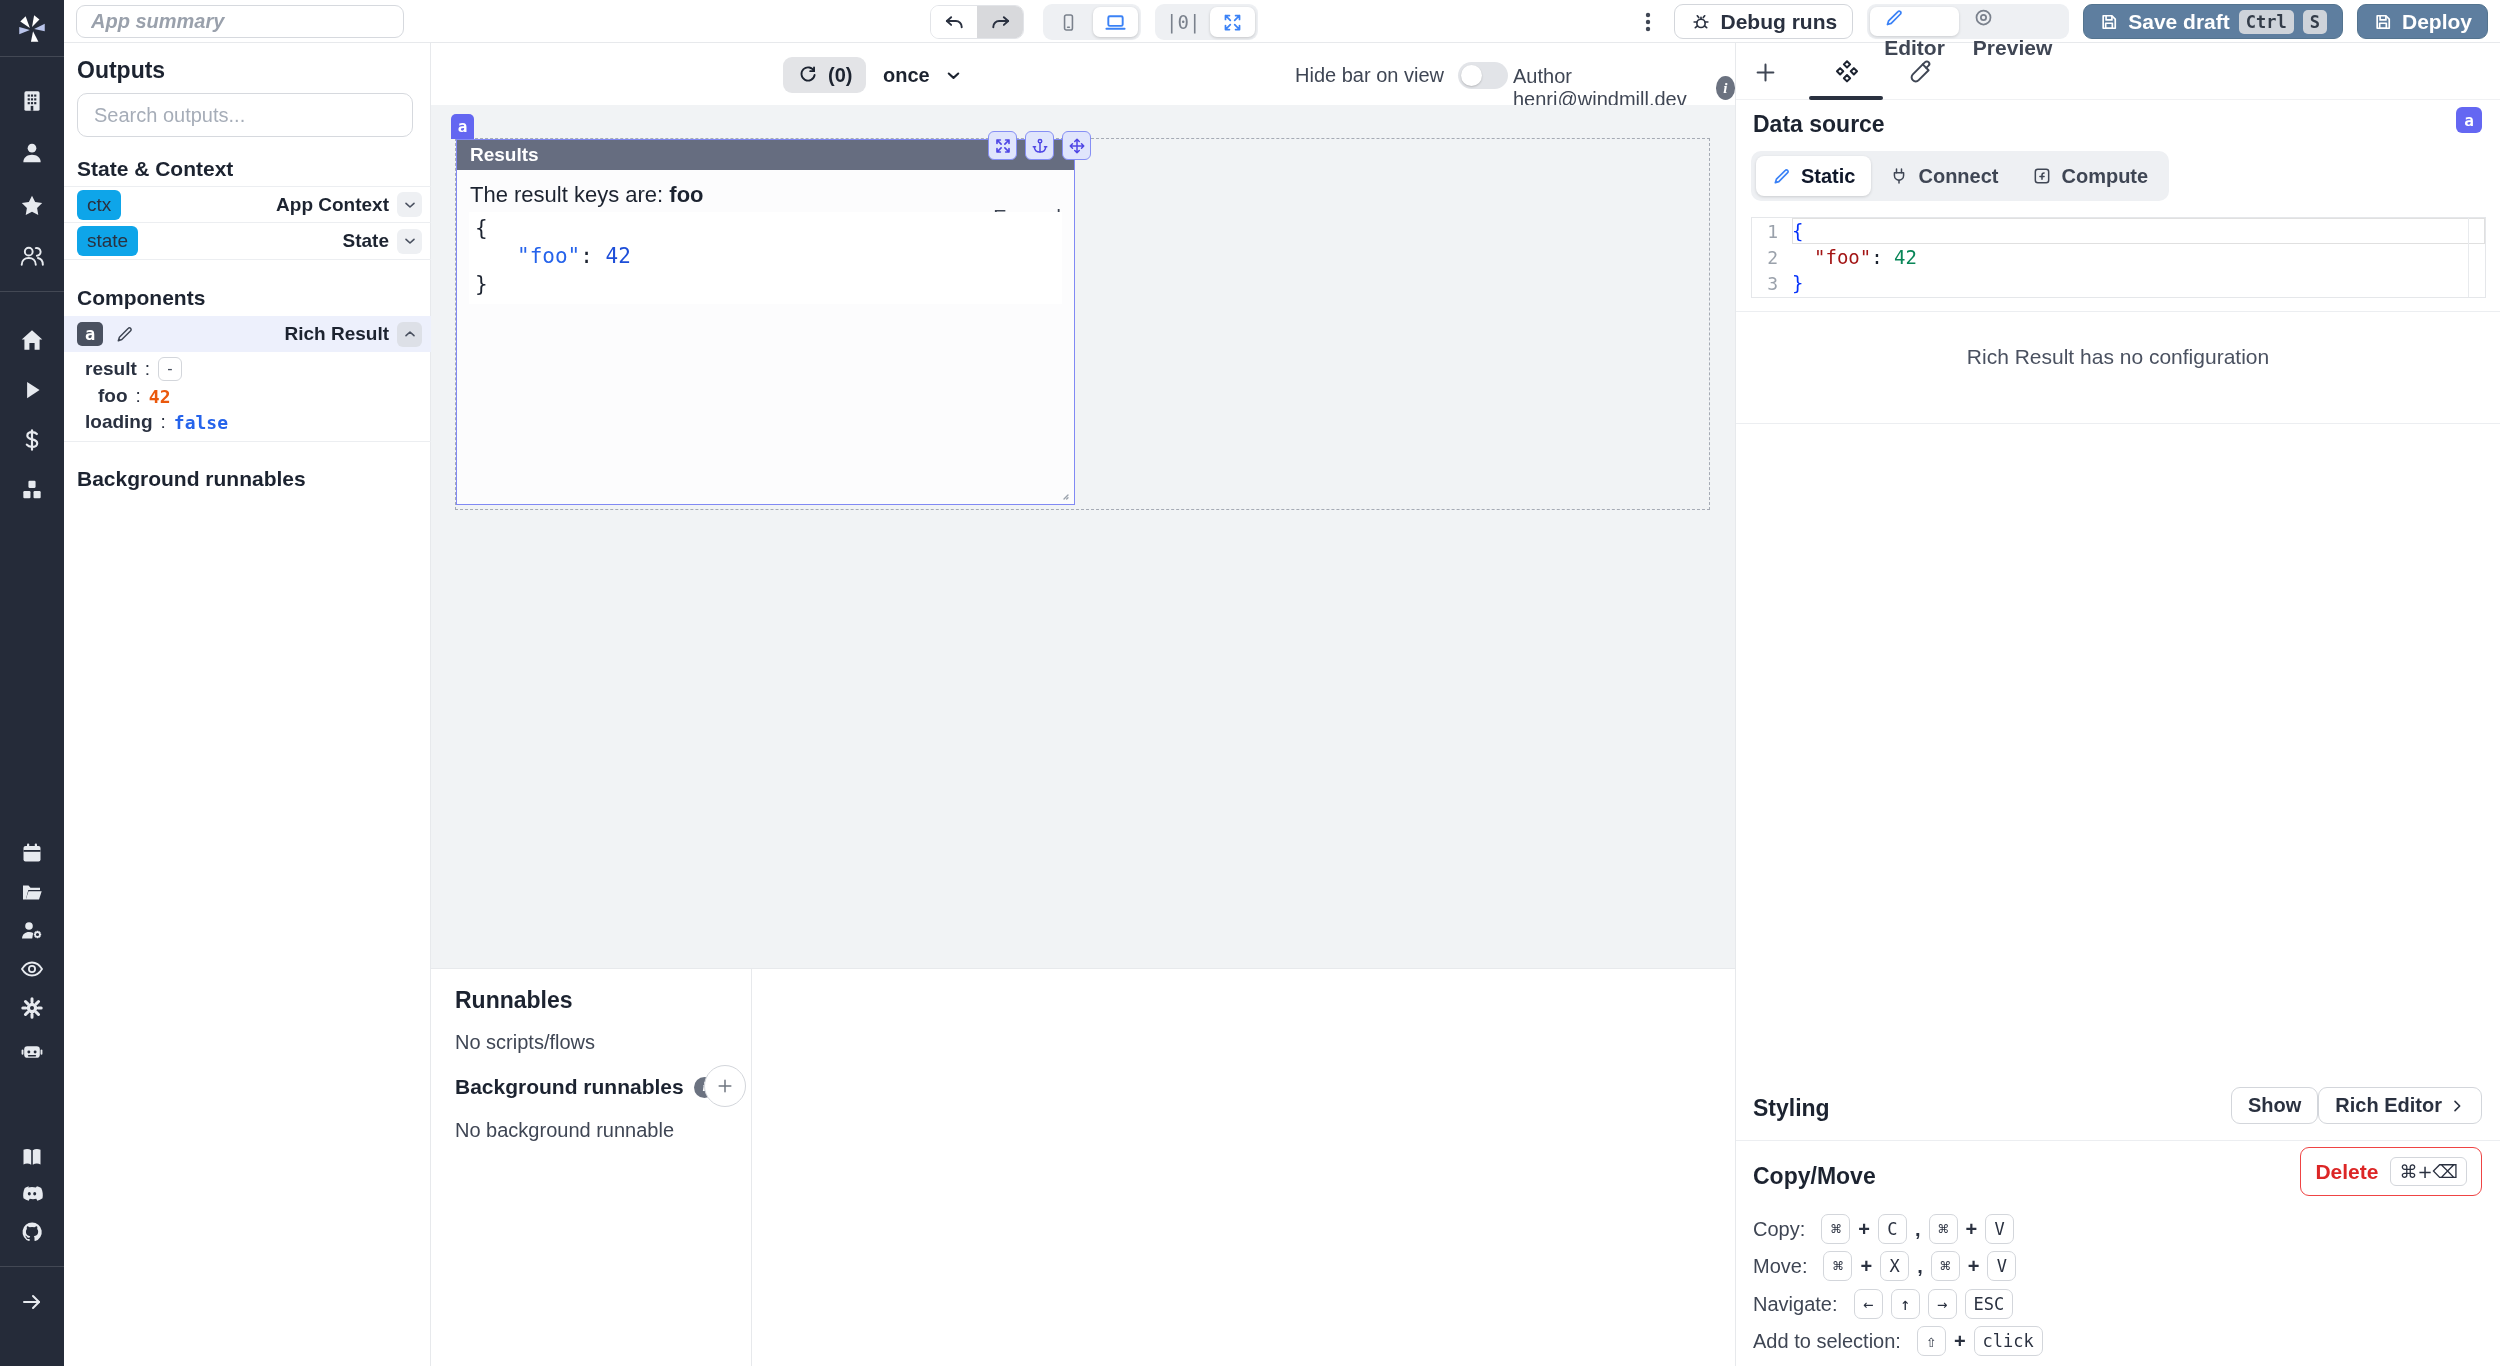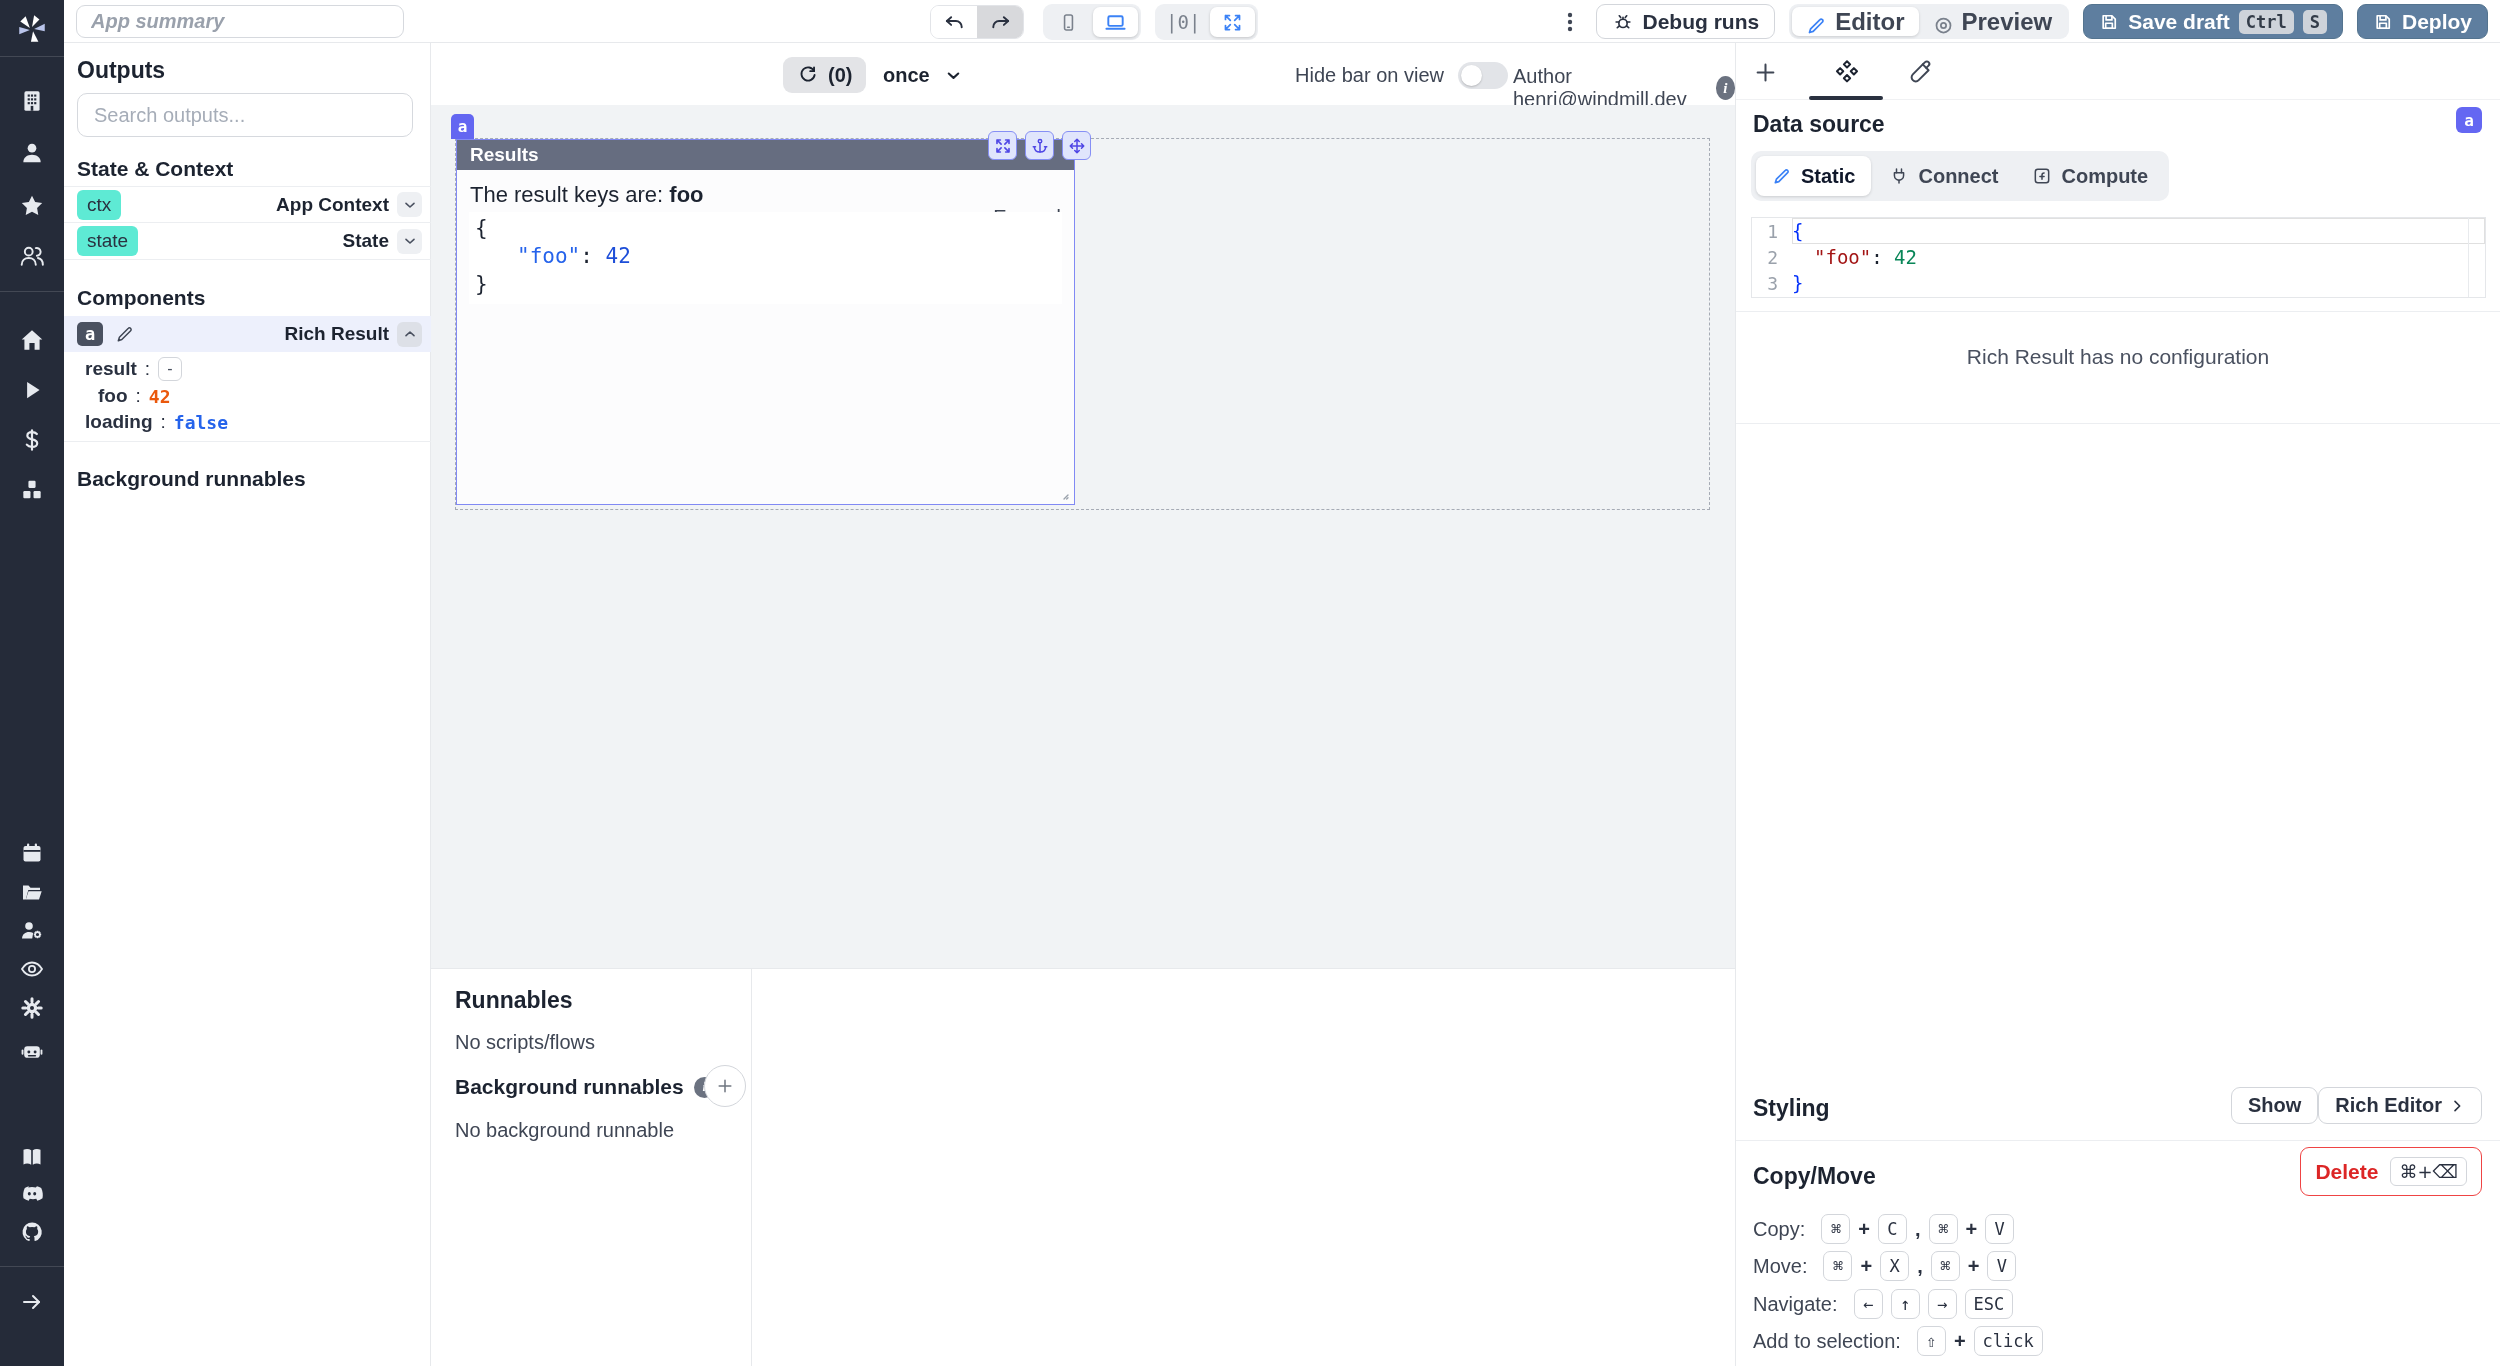--- a/index.html
+++ b/index.html
@@ -23,32 +23,32 @@
   #redo-btn { background:#d8d9dc; }
   .seg-group { position:absolute; top:4px; height:36px; background:#eef0f3; border-radius:9px; padding:3px; display:flex; gap:2px; }
   .seg-btn { min-width:45px; padding:0 8px; border-radius:7px; display:flex; align-items:center; justify-content:center; color:#7a818c; cursor:pointer; font-size:18px; }
   .seg-btn.active { background:#fff; box-shadow:0 1px 3px rgba(0,0,0,.18); color:#3b82f6; }
   #topbar-right { position:absolute; right:12px; top:4px; height:35px; display:flex; align-items:center; gap:14px; }
   .btn { display:inline-flex; align-items:center; gap:9px; height:35px; padding:0 15px; border-radius:9px; font-size:21px; cursor:pointer; white-space:nowrap; }
   .btn-outline { border:1px solid #d3d6db; background:#fff; color:#2a3140; font-weight:600; }
   .btn-blue { background:#5e7e9f; color:#fff; font-weight:700; border:1px solid #54748f; }
   .kbd-chip { background:#ced3da; color:#333c49; border-radius:5px; font-family:"DejaVu Sans Mono",monospace; font-size:17px; padding:2px 7px; }
   #editor-preview { height:35px; background:#eef0f3; border-radius:9px; padding:3px; display:flex; }
-  .ep-btn { display:flex; align-items:flex-end; gap:8px; padding:0 14px; border-radius:7px; font-size:24px; font-weight:700; color:#3f4654; cursor:pointer; }
+  .ep-btn { display:flex; align-items:flex-start; gap:8px; padding:0 14px; border-radius:7px; font-size:21px; font-weight:700; color:#3f4654; cursor:pointer;flex-direction:column; }
   .ep-btn.active { background:#fff; box-shadow:0 1px 3px rgba(0,0,0,.15); }
   #kebab { color:#3f4654; cursor:pointer; display:flex; }
 
   
   #outputs { position:absolute; left:64px; top:43px; width:367px; bottom:0; background:#fff; border-right:1px solid #e7e9ec; z-index:10; }
   #outputs h2 { font-size:23px; font-weight:700; }
   #search-outputs { position:absolute; left:13px; top:50px; width:336px; height:44px; border:1.5px solid #d6d9de; border-radius:10px; padding:0 16px; font-size:20px; font-family:"Liberation Sans",sans-serif; outline:none; }
   #search-outputs::placeholder { color:#a6adb8; }
   .sec-title { font-size:21px; font-weight:700; color:#1c2330; }
   .o-row { position:absolute; left:0; width:367px; height:37px; display:flex; align-items:center; padding:0 9px 0 13px; border-bottom:1px solid #eceef1; }
-  .key-chip { background:#5eead4; border-radius:6px; padding:4px 10px; font-size:19px; color:#2a3140; }
+  .key-chip { background:#0ea5e9; border-radius:6px; padding:4px 10px; font-size:19px; color:#2a3140; }
   .o-type { margin-left:auto; font-size:19px; font-weight:700; color:#1c2330; display:flex; align-items:center; gap:8px; }
   .chev-btn { width:25px; height:25px; border-radius:6px; background:#eef0f3; display:flex; align-items:center; justify-content:center; color:#4a5160; cursor:pointer; }
   #comp-row { position:absolute; left:0; top:273px; width:367px; height:36px; background:#edf0fc; display:flex; align-items:center; padding:0 9px 0 13px; cursor:pointer; }
   .a-chip { background:#4a5160; color:#fff; border-radius:5px; font-size:17px; font-weight:700; padding:2px 8px; font-family:"DejaVu Sans Mono",monospace; }
   .tree-row { position:absolute; display:flex; align-items:center; gap:8px; font-size:19px; color:#2a3140; }
   .tree-label { font-weight:700; }
   .minus-btn { width:24px; height:24px; border:1px solid #d3d6db; border-radius:6px; background:#fff; display:flex; align-items:center; justify-content:center; font-size:16px; color:#4a5160; cursor:pointer; }
   .val-num { color:#ea580c; font-weight:700; font-family:"DejaVu Sans Mono",monospace; font-size:18px; }
   .val-bool { color:#2563eb; font-weight:700; font-family:"DejaVu Sans Mono",monospace; font-size:18px; }
 

